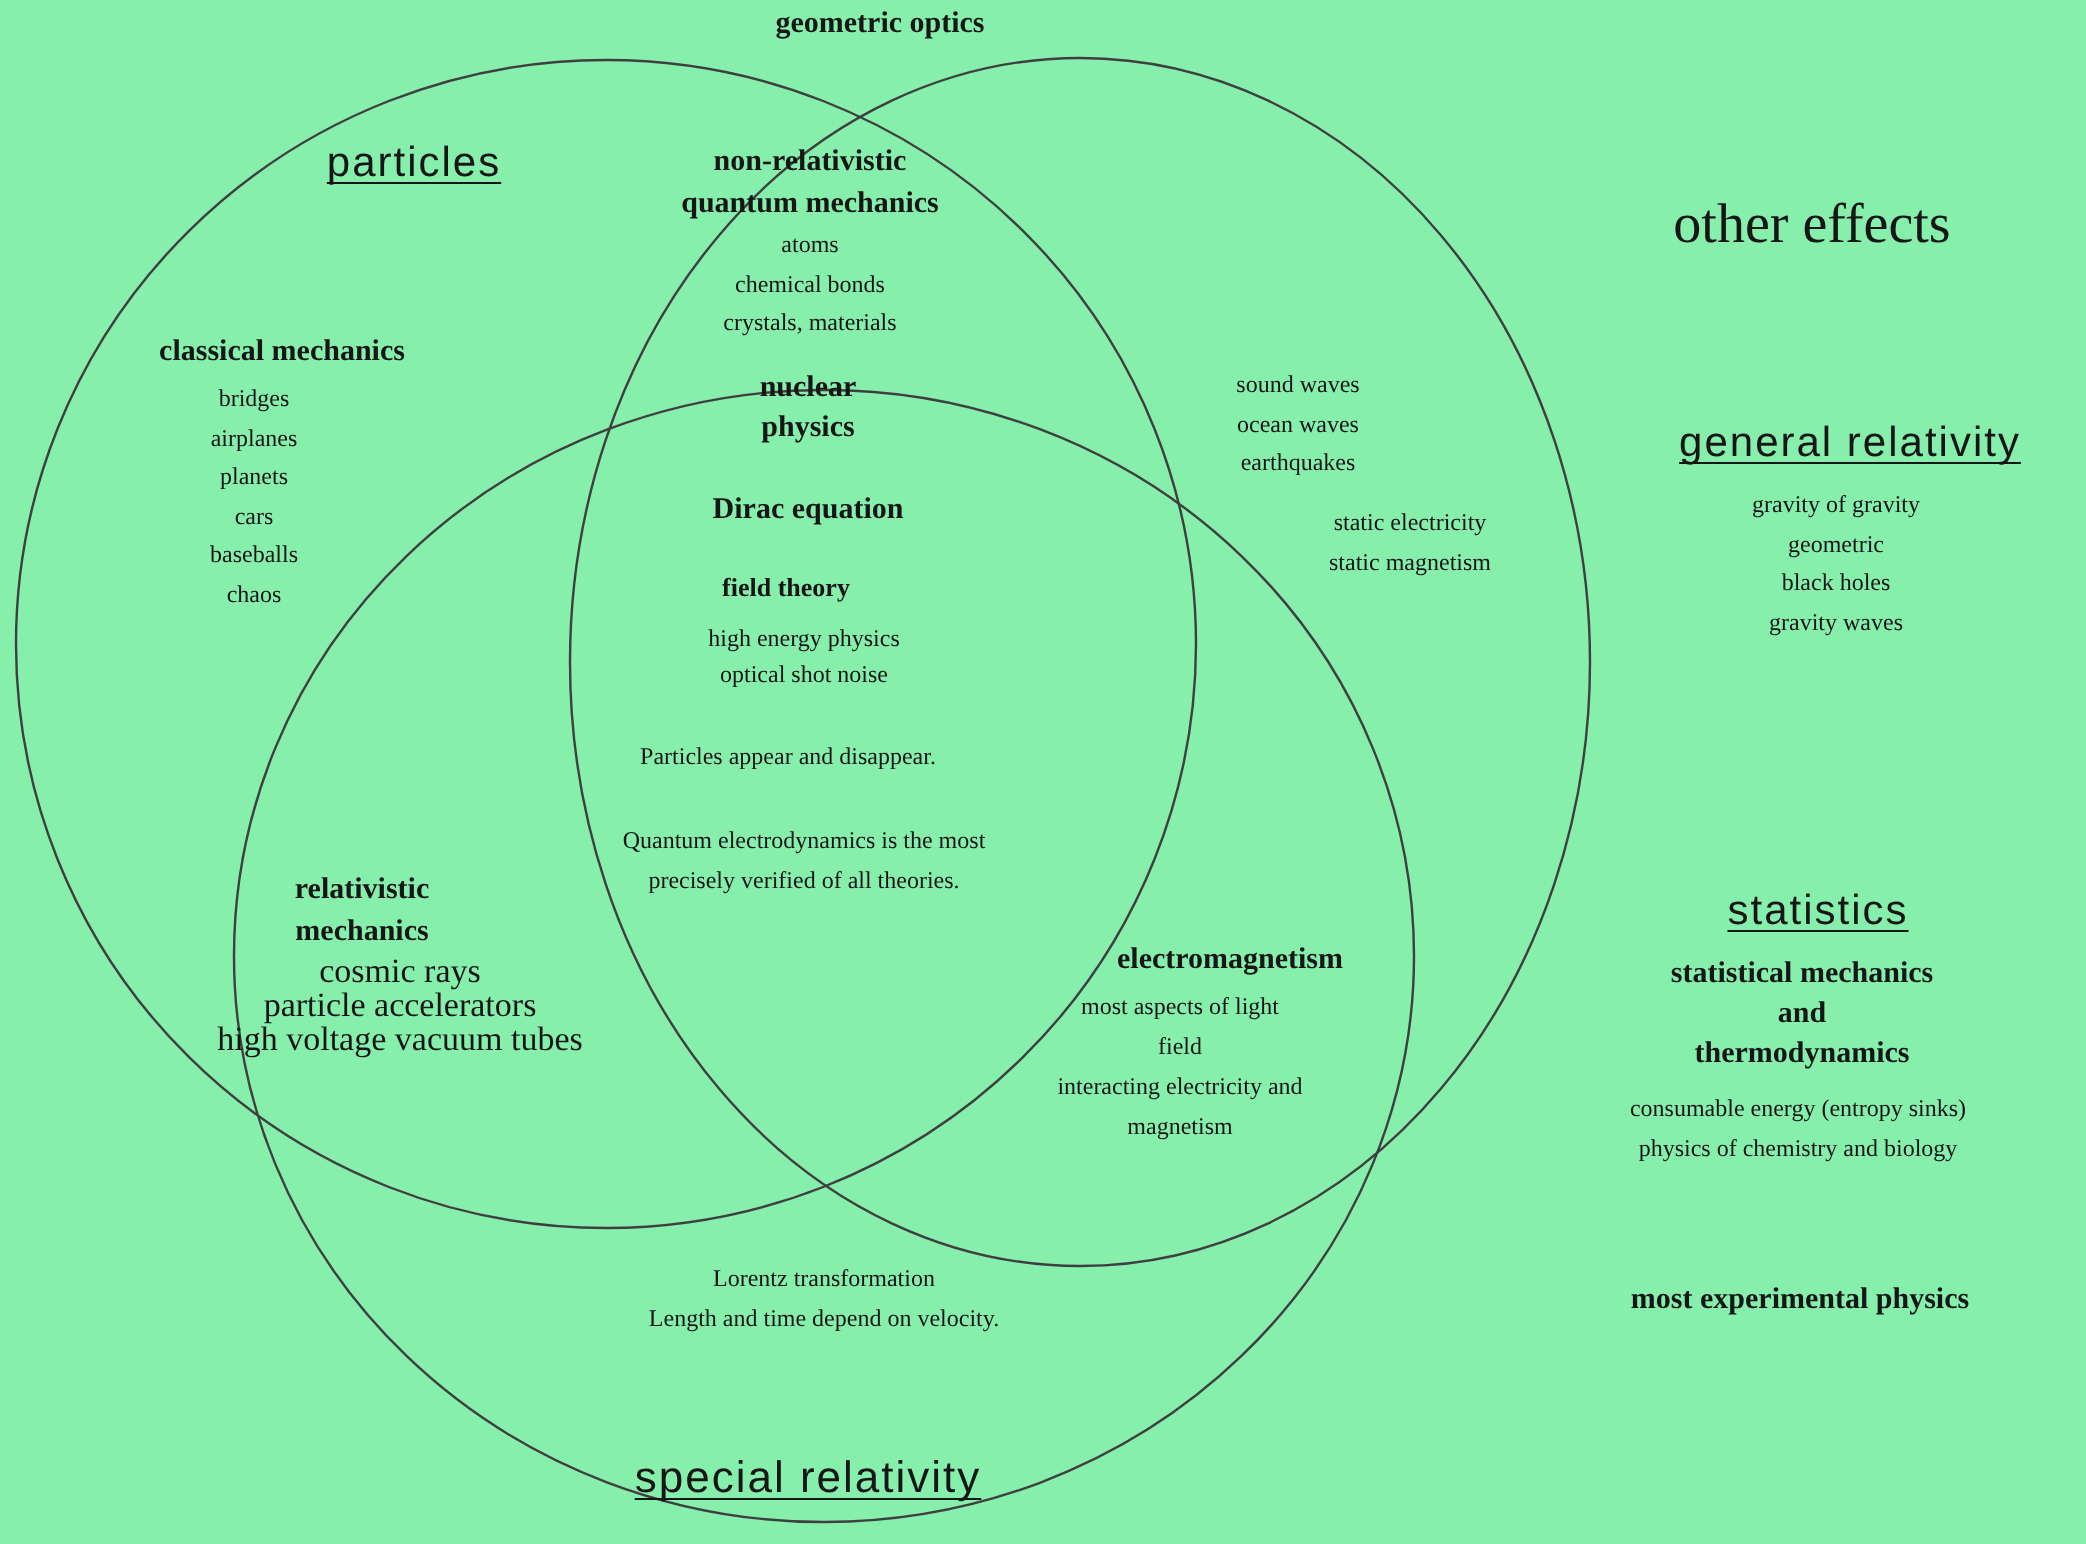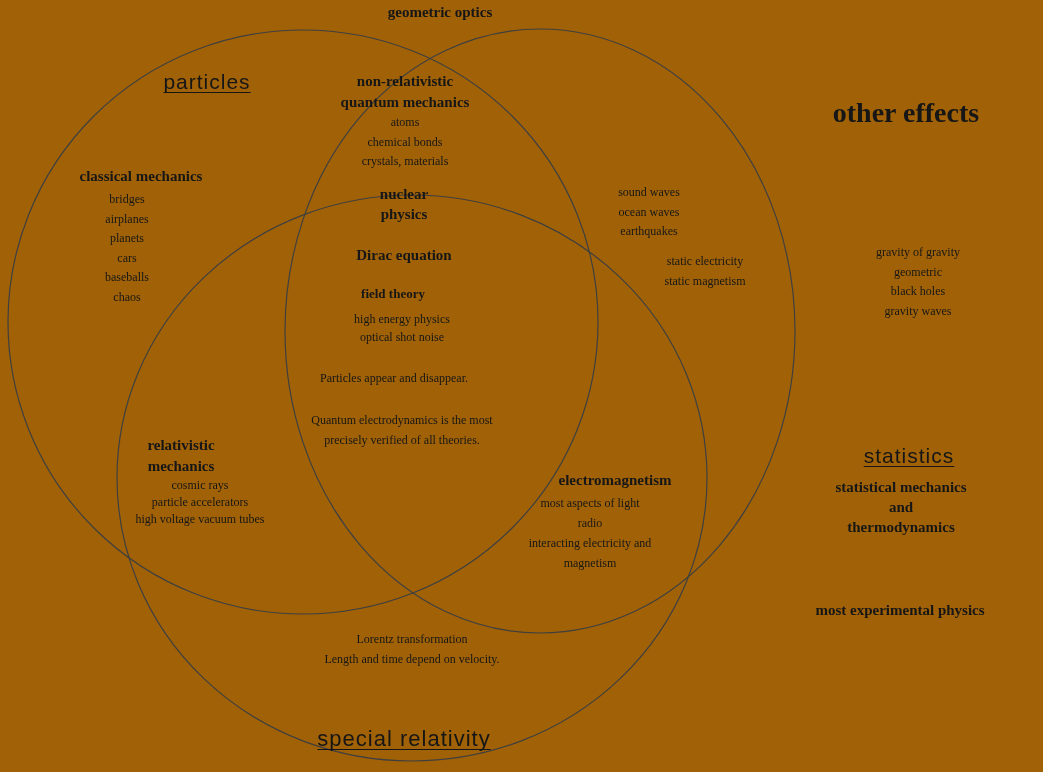--- a/index.html
+++ b/index.html
@@ -1,38 +1,38 @@
 <!DOCTYPE html>
 <html><head>
 <meta charset="utf-8">
 <style>
   html,body{margin:0;padding:0;background:#ffffff;}
   .canvas{
     position:relative;
     width:1043px;height:772px;
-    background:#a16207;
+    background:#86efac;
     overflow:hidden;
     font-family:"Liberation Serif","DejaVu Serif",serif;
     color:#161616;
   }
   .venn-svg{position:absolute;left:0;top:0;}
   .blk{
     position:absolute;
     transform:translateX(-50%);
     text-align:center;
     white-space:nowrap;
   }
   .sz15b{font-size:15px;font-weight:bold;line-height:20px;}
   .sz13{font-size:12px;line-height:19.6px;}
-  .sz12{font-size:12px;line-height:17px;}
+  .sz12{font-size:17px;line-height:17px;}
   .lh17{line-height:17.5px;}
   .lh20{line-height:20px;text-align:center;}
   .lh21{line-height:21px;}
   .fieldtheory{font-size:13px;font-weight:bold;}
-  .bigtitle{font-size:28px;line-height:30px;font-weight:bold;}
+  .bigtitle{font-size:28px;line-height:30px;}
   .gothic{
     font-family:"Liberation Sans","DejaVu Sans",sans-serif;
     letter-spacing:1px;
     text-decoration:underline;
     text-decoration-thickness:1.2px;
     text-underline-offset:3px;
     text-decoration-skip-ink:none;
   }
   .g21{font-size:21px;line-height:26px;text-align:right;}
   .g22{font-size:22px;line-height:26px;}
@@ -77,20 +77,21 @@
     <div class="sz15b">nuclear</div>
     <div class="sz15b">physics</div>
   </div>
 
   <div class="blk" style="left:649px;top:183px">
     <div class="sz13">sound waves</div>
     <div class="sz13">ocean waves</div>
     <div class="sz13">earthquakes</div>
   </div>
 
+  <div class="blk gothic g21" style="left:925px;top:209px">general relativity</div>
   <div class="blk" style="left:918px;top:243px">
     <div class="sz13">gravity of gravity</div>
     <div class="sz13">geometric</div>
     <div class="sz13">black holes</div>
     <div class="sz13">gravity waves</div>
   </div>
 
   <div class="blk sz15b" style="left:404px;top:245px">Dirac equation</div>
 
   <div class="blk" style="left:705px;top:251px">
@@ -118,30 +119,34 @@
     <div class="sz12">particle accelerators</div>
     <div class="sz12">high voltage vacuum tubes</div>
   </div>
 
   <div class="blk gothic g21" style="left:909px;top:443px">statistics</div>
   <div class="blk" style="left:901px;top:477px">
     <div class="sz15b">statistical mechanics</div>
     <div class="sz15b">and</div>
     <div class="sz15b">thermodynamics</div>
   </div>
+  <div class="blk" style="left:899px;top:544px">
+    <div class="sz13 lh20">consumable energy (entropy sinks)</div>
+    <div class="sz13 lh20">physics of chemistry and biology</div>
+  </div>
 
   <div class="blk sz15b" style="left:615px;top:470px">electromagnetism</div>
   <div class="blk" style="left:590px;top:493px">
     <div class="sz13 lh20">most aspects of light</div>
-    <div class="sz13 lh20">radio</div>
+    <div class="sz13 lh20">field</div>
     <div class="sz13 lh20">interacting electricity and</div>
     <div class="sz13 lh20">magnetism</div>
   </div>
 
-  <div class="blk sz15b" style="left:900px;top:600px">most experimental physics</div>
+  <div class="blk sz15b" style="left:900px;top:640px">most experimental physics</div>
 
   <div class="blk" style="left:412px;top:629px">
     <div class="sz13 lh20">Lorentz transformation</div>
     <div class="sz13 lh20">Length and time depend on velocity.</div>
   </div>
 
   <div class="blk gothic g22" style="left:404px;top:726px">special relativity</div>
 
 </div>
 

